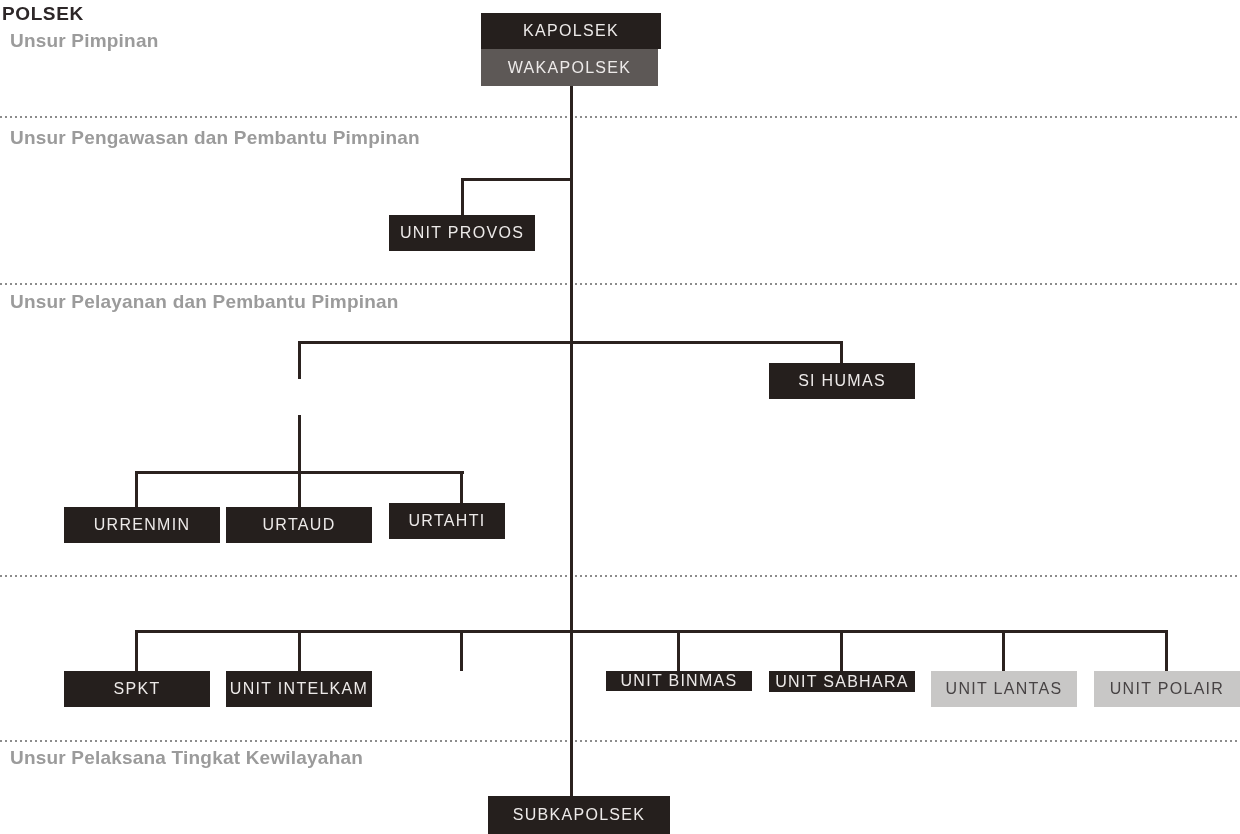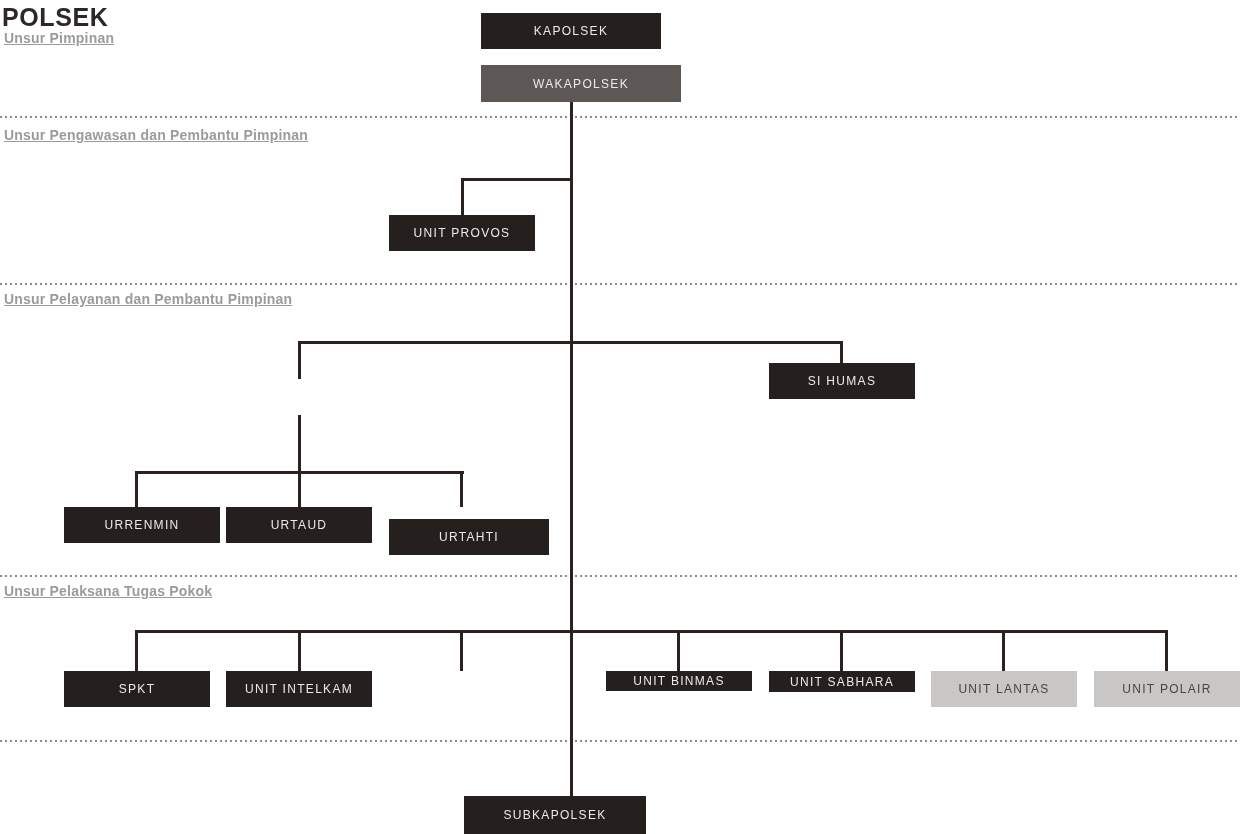--- a/index.html
+++ b/index.html
@@ -3,53 +3,52 @@
 <meta charset="utf-8">
 <style>
   html,body{margin:0;padding:0;background:#fff;}
   .canvas{
     position:relative;width:1240px;height:834px;overflow:hidden;
     background:var(--bg,#fff);
     font-family:"Liberation Sans", sans-serif;
   }
   .title{
     position:absolute;left:2px;top:3px;
-    font-size:25px;font-weight:bold;letter-spacing:0.6px;
+    font-size:19px;font-weight:bold;letter-spacing:0.6px;
     color:var(--title-color,#2d2728);
   }
   .sec-heading{
-    position:absolute;left:4px;
-    font-size:14px;font-weight:bold;letter-spacing:0.2px;
+    position:absolute;left:10px;
+    font-size:19px;font-weight:bold;letter-spacing:0.2px;
     color:var(--heading,#9b9b9b);
     white-space:nowrap;
-    text-decoration:underline;
   }
   .sep{
     position:absolute;left:0;width:1240px;height:2px;
     background:repeating-linear-gradient(90deg,var(--dash,#8c8c8c) 0 2px,transparent 2px 5px);
   }
   .ln{position:absolute;background:var(--line,#2b221f);}
   .node{
     position:absolute;display:flex;align-items:center;justify-content:center;
     background:var(--box-dark,#251f1d);color:var(--box-text-light,#edeae9);
-    font-size:12px;letter-spacing:1.3px;white-space:nowrap;
+    font-size:16px;letter-spacing:1.3px;white-space:nowrap;
   }
   .node.gray{background:var(--box-gray,#5d5856);}
   .node.light{background:var(--box-light,#c8c7c6);color:var(--box-text-dark,#474344);}
 </style>
 </head>
 <body>
 
 <div class="canvas">
 
   <div class="title">POLSEK</div>
   <div class="sec-heading" style="top:30px">Unsur Pimpinan</div>
   <div class="sec-heading" style="top:127px">Unsur Pengawasan dan Pembantu Pimpinan</div>
   <div class="sec-heading" style="top:291px">Unsur Pelayanan dan Pembantu Pimpinan</div>
-  <div class="sec-heading" style="top:583px">Unsur Pelaksana Tugas Pokok</div>
+  <div class="sec-heading" style="top:747px">Unsur Pelaksana Tingkat Kewilayahan</div>
 
   <div class="sep" style="top:116px"></div>
   <div class="sep" style="top:283px"></div>
   <div class="sep" style="top:575px"></div>
   <div class="sep" style="top:740px"></div>
 
   <div class="ln" style="left:570px;top:86px;width:3px;height:710px"></div>
   <div class="ln" style="left:461px;top:178px;width:112px;height:3px"></div>
   <div class="ln" style="left:461px;top:178px;width:3px;height:37px"></div>
   <div class="ln" style="left:298px;top:341px;width:545px;height:3px"></div>
@@ -63,27 +62,27 @@
   <div class="ln" style="left:135px;top:630px;width:1033px;height:3px"></div>
   <div class="ln" style="left:135px;top:630px;width:3px;height:41px"></div>
   <div class="ln" style="left:298px;top:630px;width:3px;height:41px"></div>
   <div class="ln" style="left:460px;top:630px;width:3px;height:41px"></div>
   <div class="ln" style="left:677px;top:630px;width:3px;height:41px"></div>
   <div class="ln" style="left:840px;top:630px;width:3px;height:41px"></div>
   <div class="ln" style="left:1002px;top:630px;width:3px;height:41px"></div>
   <div class="ln" style="left:1165px;top:630px;width:3px;height:41px"></div>
 
   <div class="node" style="left:481px;top:13px;width:180px;height:36px">KAPOLSEK</div>
-  <div class="node gray" style="left:481px;top:65px;width:200px;height:37px">WAKAPOLSEK</div>
+  <div class="node gray" style="left:481px;top:49px;width:177px;height:37px">WAKAPOLSEK</div>
   <div class="node" style="left:389px;top:215px;width:146px;height:36px">UNIT PROVOS</div>
   <div class="node" style="left:769px;top:363px;width:146px;height:36px">SI HUMAS</div>
   <div class="node" style="left:64px;top:507px;width:156px;height:36px">URRENMIN</div>
   <div class="node" style="left:226px;top:507px;width:146px;height:36px">URTAUD</div>
-  <div class="node" style="left:389px;top:519px;width:160px;height:36px">URTAHTI</div>
+  <div class="node" style="left:389px;top:503px;width:116px;height:36px">URTAHTI</div>
   <div class="node" style="left:64px;top:671px;width:146px;height:36px">SPKT</div>
   <div class="node" style="left:226px;top:671px;width:146px;height:36px">UNIT INTELKAM</div>
   <div class="node" style="left:606px;top:671px;width:146px;height:20px">UNIT BINMAS</div>
   <div class="node" style="left:769px;top:671px;width:146px;height:21px">UNIT SABHARA</div>
   <div class="node light" style="left:931px;top:671px;width:146px;height:36px">UNIT LANTAS</div>
   <div class="node light" style="left:1094px;top:671px;width:146px;height:36px">UNIT POLAIR</div>
-  <div class="node" style="left:464px;top:796px;width:182px;height:38px">SUBKAPOLSEK</div>
+  <div class="node" style="left:488px;top:796px;width:182px;height:38px">SUBKAPOLSEK</div>
 
 </div>
 
 </body></html>

